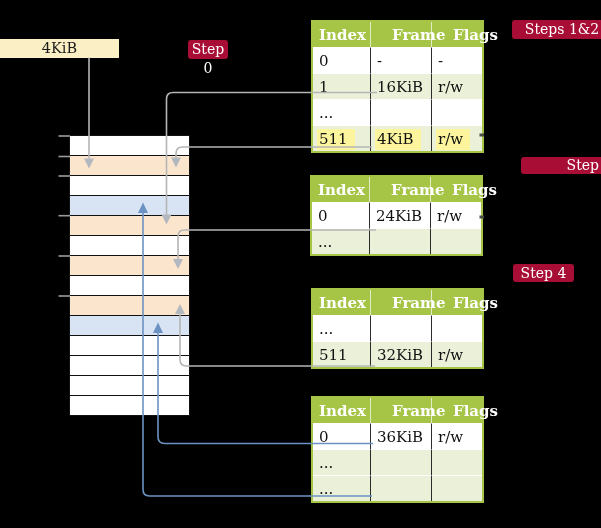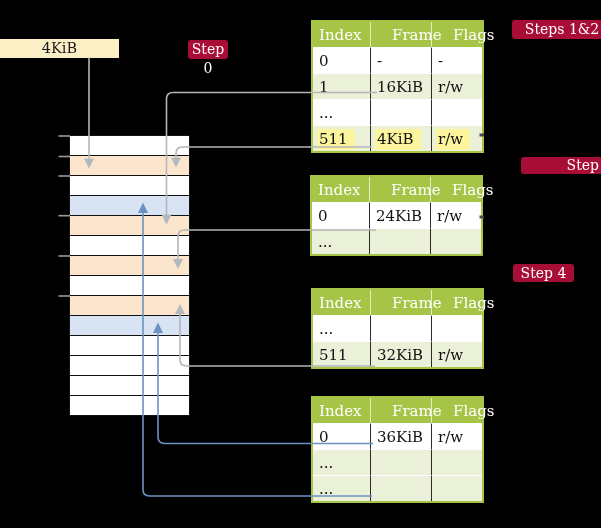--- a/index.html
+++ b/index.html
@@ -23,21 +23,21 @@
     box-sizing:border-box;border:1.5px solid #111;background:#fff;
     display:flex;flex-direction:column;}
   .mrow{flex:1;border-bottom:1px solid #111;background:#fff;}
   .mrow:last-child{border-bottom:none;}
   .mrow[data-kind="pagetable"]{background:#fce5cd;}
   .mrow[data-kind="mapped"]{background:#d8e4f3;}
 
   
   table.pt{position:absolute;border-collapse:separate;border-spacing:0;
     table-layout:fixed;background:#fff;border:2px solid #a6c546;}
-  table.pt th{background:#a6c546;color:#fff;font-weight:normal;font-size:15px;
+  table.pt th{background:#a6c546;color:#fff;font-weight:bold;font-size:15px;
     text-align:left;padding:0 0 0 6px;height:25px;}
   table.pt th + th{border-left:1px solid #e3ecc4;padding-left:21px;}
   table.pt td{font-size:15px;color:#111;padding:0 0 0 6px;height:25px;
     white-space:nowrap;overflow:hidden;}
   table.pt td + td{border-left:1px solid #2b2b2b;}
   table.pt tr + tr td{border-top:1px solid #fff;}
   table.pt tr.shade td{background:#ebf0d9;}
   .t1{left:311px;top:20px;width:169px;}
   .t2{left:310px;top:175px;width:170px;}
   .t2 th{height:28px;} .t2 td{height:26px;}

